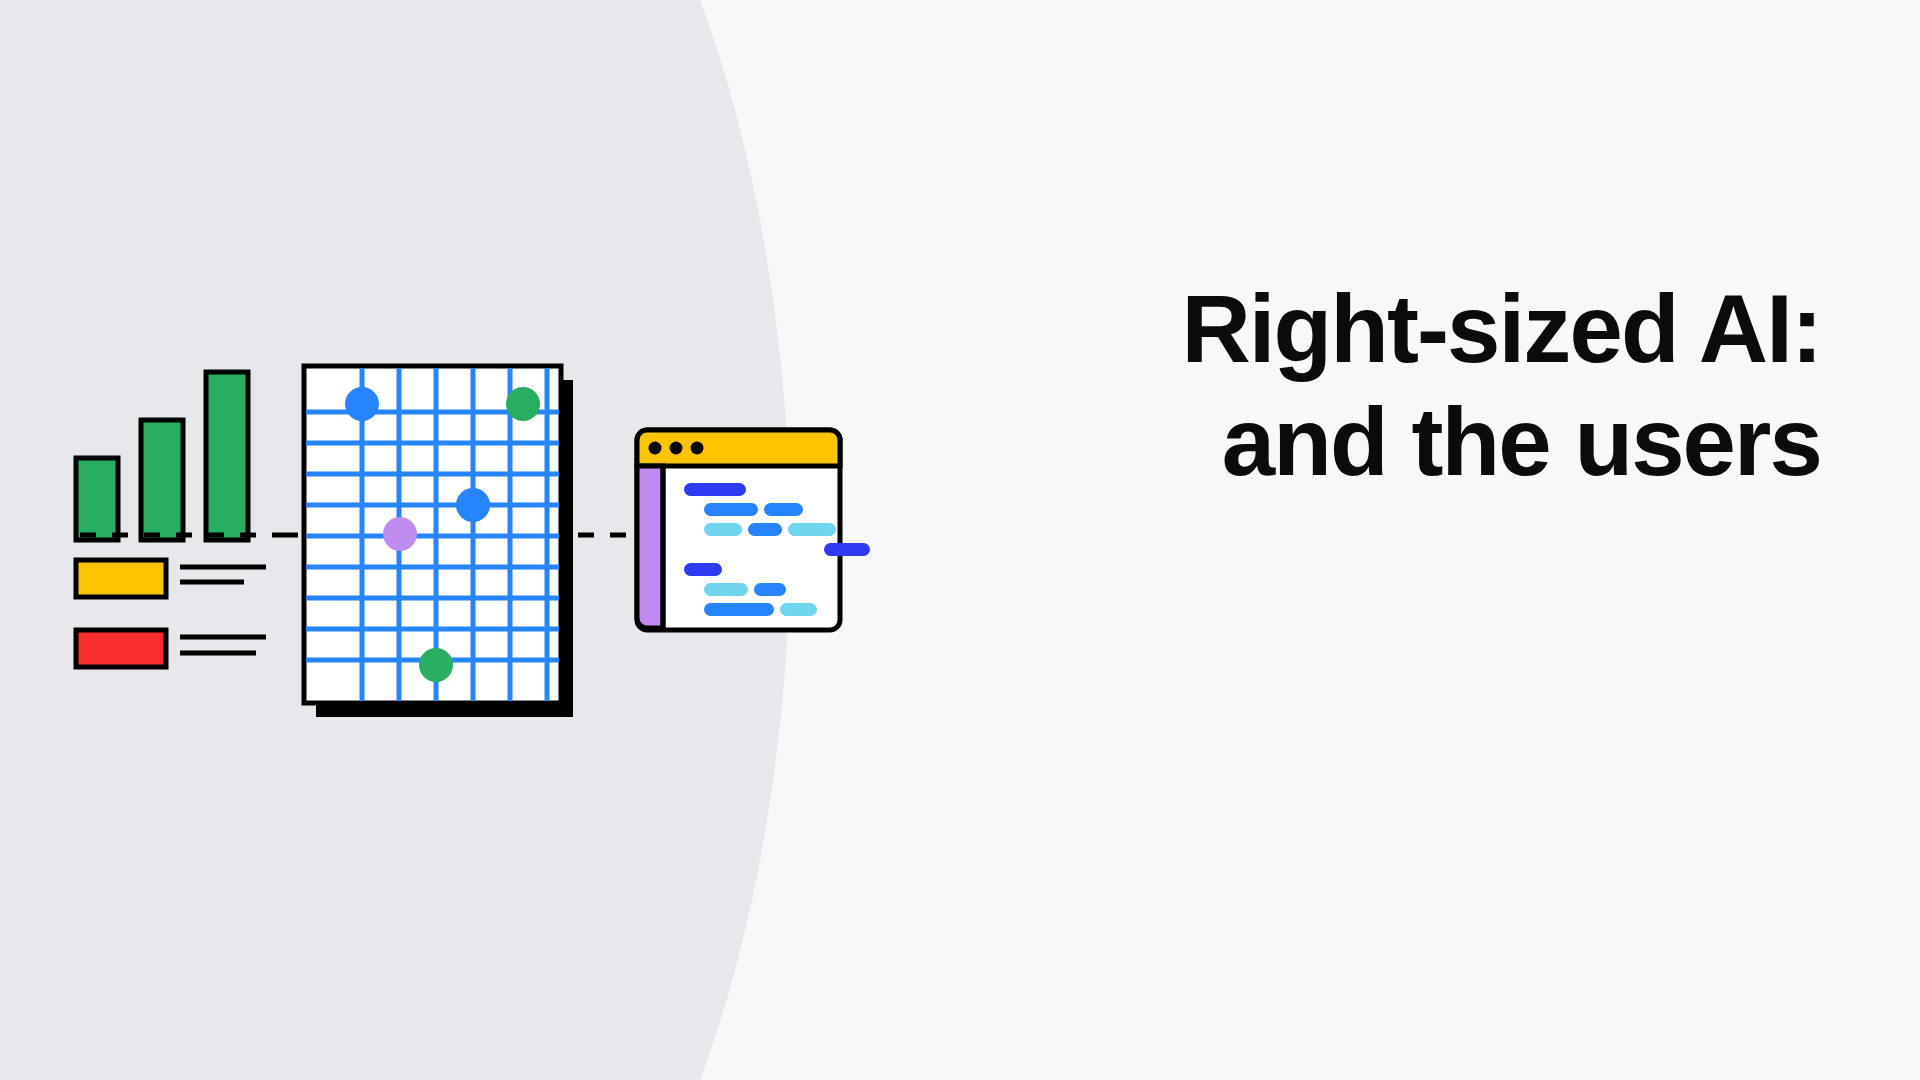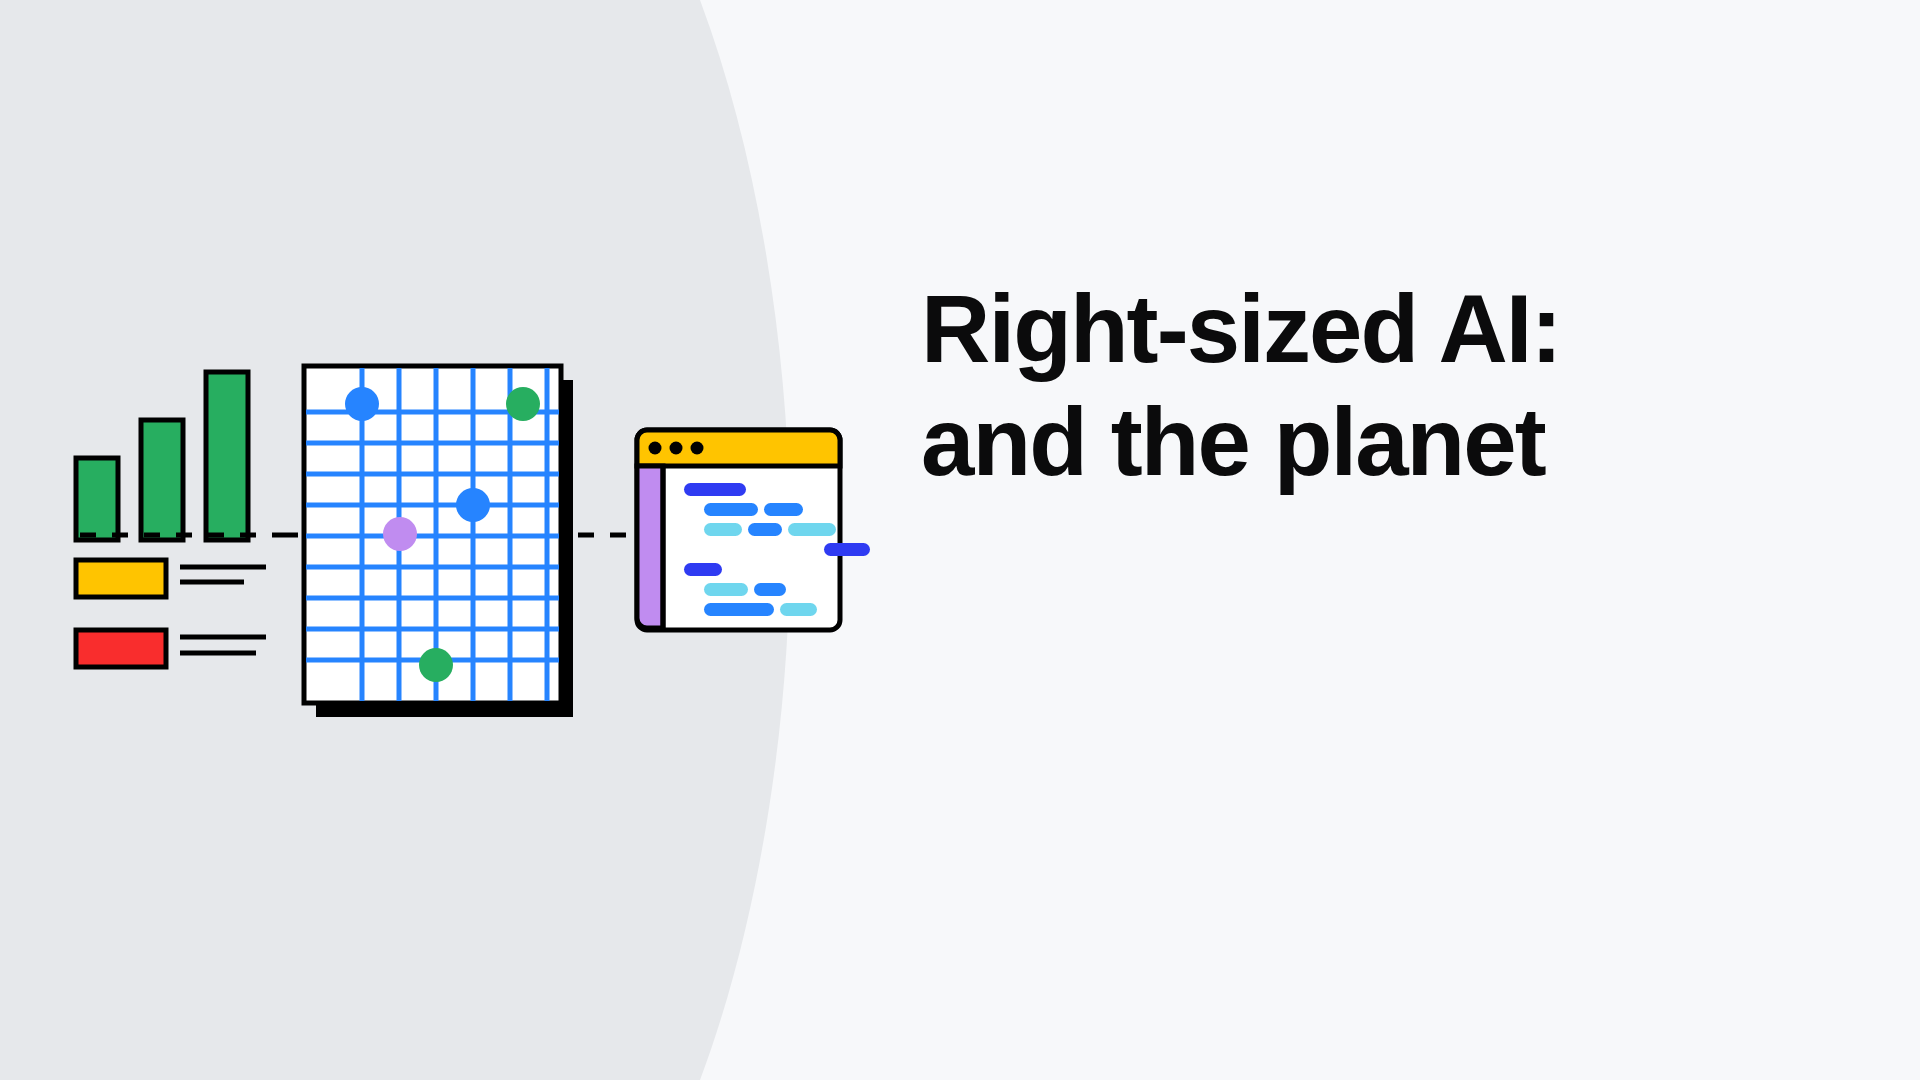--- a/index.html
+++ b/index.html
@@ -29,20 +29,21 @@
     position:absolute;
     left:921px;
     top:272px;
     width:900px;
     font-size:96px;
     font-weight:700;
     line-height:1.18;
     letter-spacing:-0.02em;
     color:#0B0B0C;
     font-family:"Liberation Sans", sans-serif;
+    text-align:right;
   }
   #headline .line { display:block; white-space:nowrap; }
 </style>
 </head>
 <body>
 
 <div id="stage">
 
   <svg id="bg-svg" viewBox="0 0 1920 1080" preserveAspectRatio="none">
     <rect x="0" y="0" width="1920" height="1080" fill="#F7F8FA"></rect>
@@ -146,16 +147,16 @@
           <rect x="704" y="603" width="70" height="13" rx="6.5" fill="#2684FF"></rect>
           <rect x="780" y="603" width="37" height="13" rx="6.5" fill="#6FD6EE"></rect>
         </g>
       </g>
 
     </svg>
   </div>
 
   <h1 id="headline">
     <span class="line">Right-sized AI:</span>
-    <span class="line">and the planet</span>
+    <span class="line">and the users</span>
   </h1>
 
 </div>
 
 </body></html>

